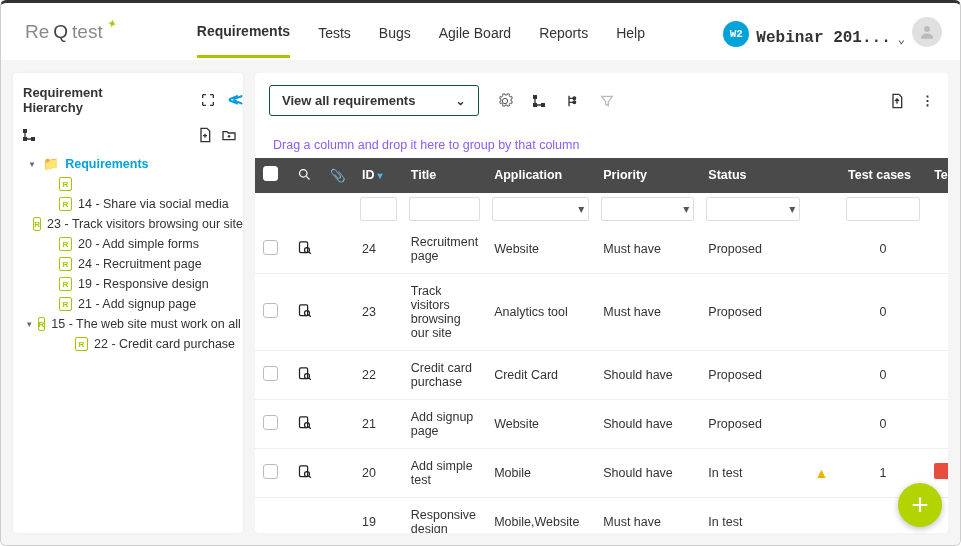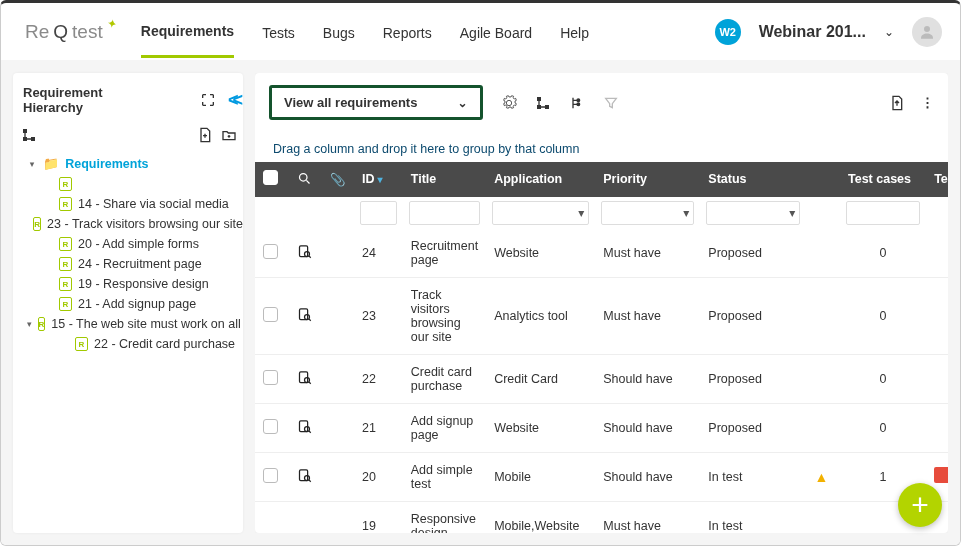--- a/index.html
+++ b/index.html
@@ -22,33 +22,33 @@
     display: flex;
     align-items: center;
     height: 58px;
     padding: 0 18px 0 24px;
     border-bottom: 1px solid #f5f5f5;
   }
   .logo {
     font-size: 19px;
     font-weight: 300;
     color: #8a8a8a;
-    margin-right: 24px;
+    margin-right: 80px;
     display:flex;
     align-items:center;
     gap:4px;
   }
   .logo .q { font-weight: 500; color:#444;}
   .logo-burst {
     font-size:12px; color:#b2c800; transform:translateY(-8px) rotate(10deg);
   }
   .nav { display:flex; gap:28px; align-items:center; }
   .nav-item { font-size:14px; color:#333; padding: 18px 0 16px; cursor:pointer; }
   .nav-item.active { font-weight:700; border-bottom:3px solid #a1c900; }
-  .header-right { margin-left:auto; display:flex; align-items:center; gap:18px; }
+  .header-right { margin-left:auto; display:flex; align-items:flex-end; gap:7px;font-family:Liberation Mono, monospace; }
   .avatar-badge {
     width:26px;height:26px;border-radius:50%;background:#00a3d9;color:#fff;
     display:flex;align-items:center;justify-content:center;font-weight:700;font-size:11px;
   }
   .project-name { font-weight:600; font-size:16px;}
   .chev { font-size:12px; color:#333; }
   .user-avatar {
     width:30px;height:30px;border-radius:50%;background:#e0e0e0;display:flex;align-items:center;justify-content:center;
   }
   .user-avatar svg{width:18px;height:18px;fill:#bbb;}
@@ -75,25 +75,25 @@
     align-items:center;justify-content:center;font-size:8px;font-weight:700;color:#a1c900;
   }
   .tree-link { color:#333; cursor:pointer; }
   .tree-link.folder { color:#00a3d9; font-weight:700; }
   
   .content { flex:1; display:flex; flex-direction:column; overflow:hidden;}
   .page-title { font-weight:700; font-size:15px; padding:2px 0 10px 4px; color:#222;}
   .panel { background:#fff; border-radius:4px; box-shadow:0 0 3px rgba(0,0,0,0.06); flex:1; display:flex; flex-direction:column; overflow:hidden;}
   .toolbar { display:flex; align-items:center; gap:18px; padding:12px 14px;}
   .dropdown {
-    border:3px solid #14532d; border-radius:3px; padding:7px 12px; display:flex; align-items:center; gap:40px;
+    border:1px solid #14532d; border-radius:3px; padding:7px 12px; display:flex; align-items:center; gap:40px;
     font-weight:700; cursor:pointer; font-size:13px;
   }
   .toolbar-right { margin-left:auto; display:flex; gap:16px; align-items:center;}
-  .group-hint { font-size:12.5px; color:#0c4a6e; padding:10px 18px 6px;}
+  .group-hint { font-size:12.5px; color:#8b5cf6; padding:10px 18px 6px;}
   .table-wrap { flex:1; overflow:auto; position:relative;}
   table { border-collapse:collapse; width:100%; min-width:740px;}
   thead th {
     background:#4a4a4a; color:#fff; font-weight:600; text-align:left; font-size:12.5px;
     padding:8px 8px; position:sticky; top:0;
   }
   thead th.id { color:#fff;}
   thead th .sort { color:#4fb3e0; font-size:10px; margin-left:3px;}
   .filter-row td { padding:4px 6px; }
   .filter-row input, .filter-row .filter-select {
@@ -129,22 +129,22 @@
   <div class="logo">
     <span>Re</span>
       <span class="q">Q</span>
       <span>test</span>
       <span class="logo-burst">✦</span>
   </div>
   <div class="nav" id="main-nav">
       <div class="nav-item active">Requirements</div>
       <div class="nav-item">Tests</div>
       <div class="nav-item">Bugs</div>
+      <div class="nav-item">Agile Board</div>
       <div class="nav-item">Reports</div>
-      <div class="nav-item">Agile Board</div>
       <div class="nav-item">Help</div>
     </div>
   <div class="header-right">
     <div class="avatar-badge">W2</div>
     <div class="project-name">
       <span>Webinar 201...</span>
     </div>
     <span class="chev">⌄</span>
     <div class="user-avatar">
       <svg viewBox="0 0 24 24">

